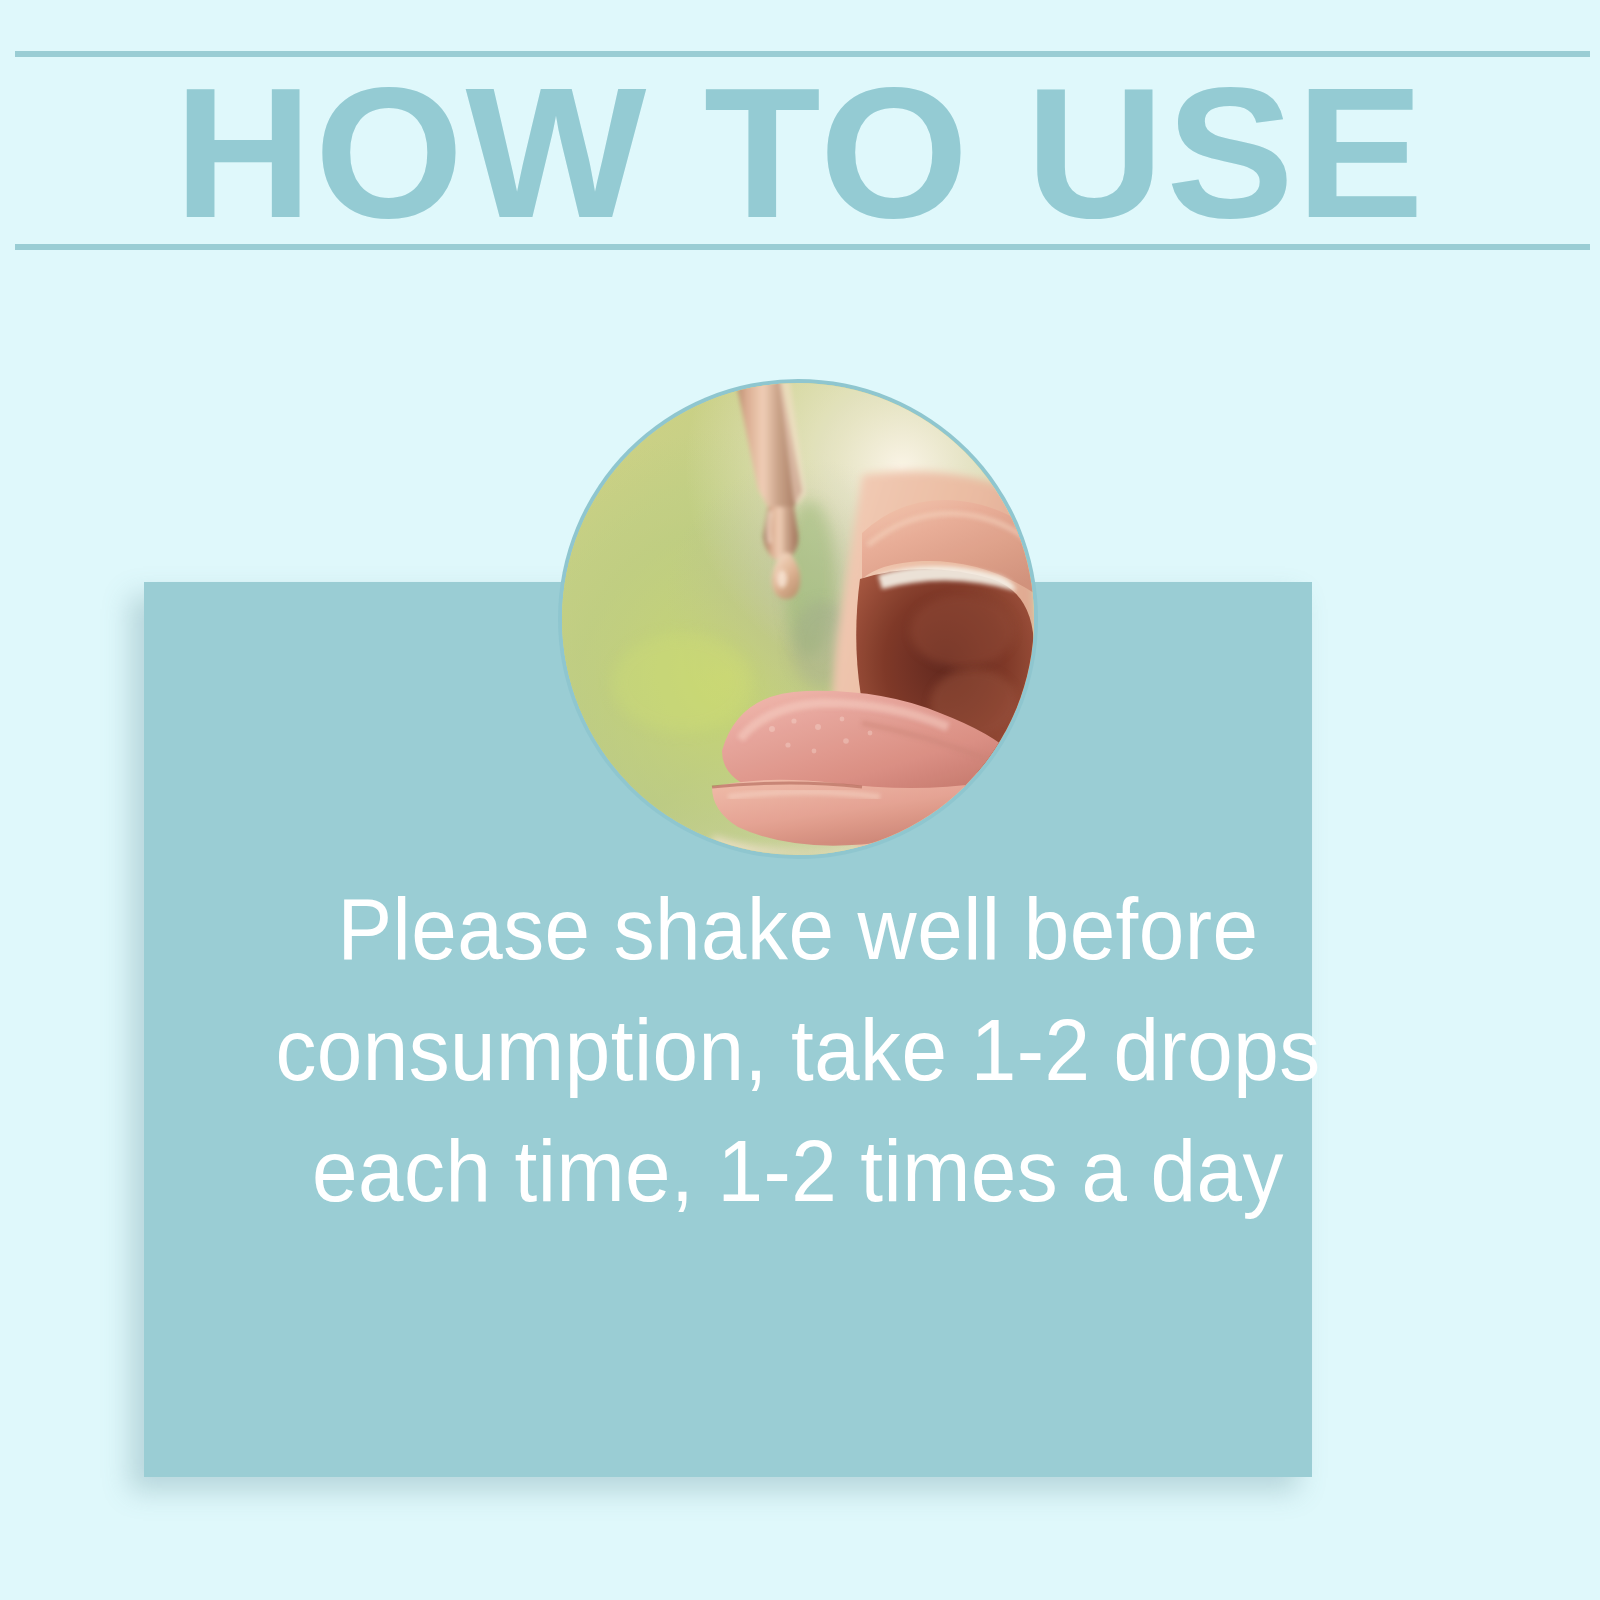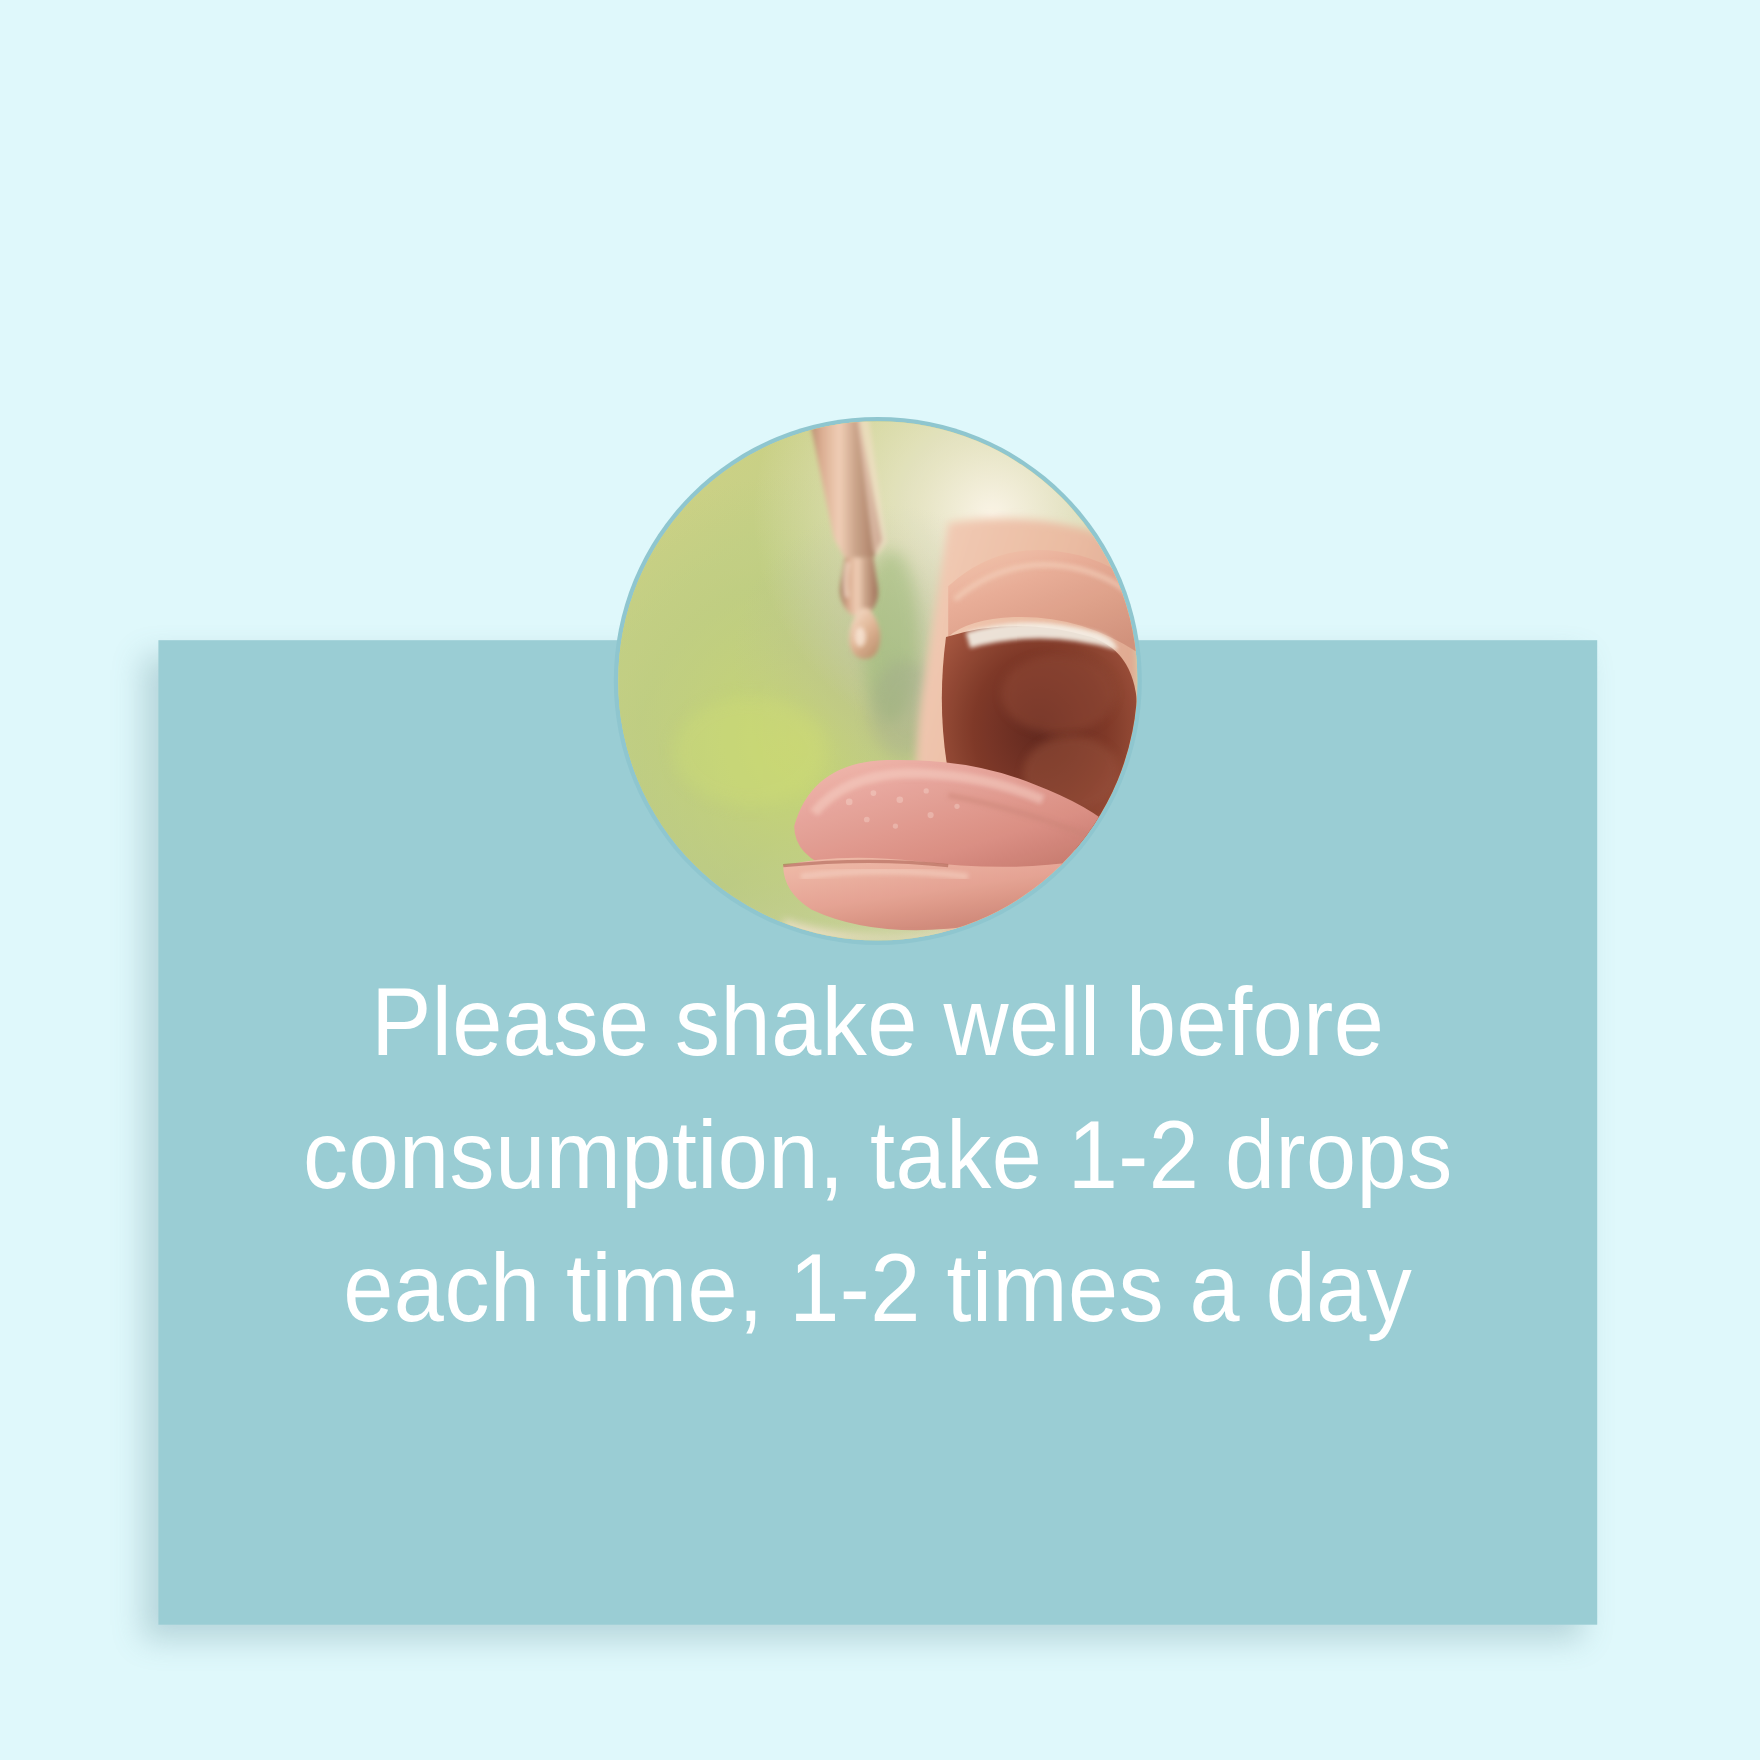--- a/index.html
+++ b/index.html
@@ -57,21 +57,21 @@
     transform-origin: 50% 50%;
     white-space: nowrap;
     user-select: none;
   }
 
   
   .card {
     position: absolute;
     left: 144px;
     top: 582px;
-    width: 1308px;
+    width: 1168px;
     height: 895px;
     background: #9acdd4;
     box-shadow: -14px 14px 26px rgba(90, 135, 145, 0.30);
     text-decoration: underline;
   }
 
   .card-text {
     position: absolute;
     left: 0;
     top: 286px;
@@ -104,20 +104,25 @@
     display: block;
     width: 472px;
     height: 472px;
   }
 </style>
 </head>
 <body>
 
 <div class="poster">
 
+  <div class="header">
+    <div class="rule rule-top"></div>
+    <div class="poster-title">HOW TO USE</div>
+    <div class="rule rule-bottom"></div>
+  </div>
 
   <div class="card">
     <div class="card-text">
       <span class="tline">Please shake well before</span>
       <span class="tline">consumption, take 1-2 drops</span>
       <span class="tline">each time, 1-2 times a day</span>
     </div>
   </div>
 
   <div class="photo-circle">

